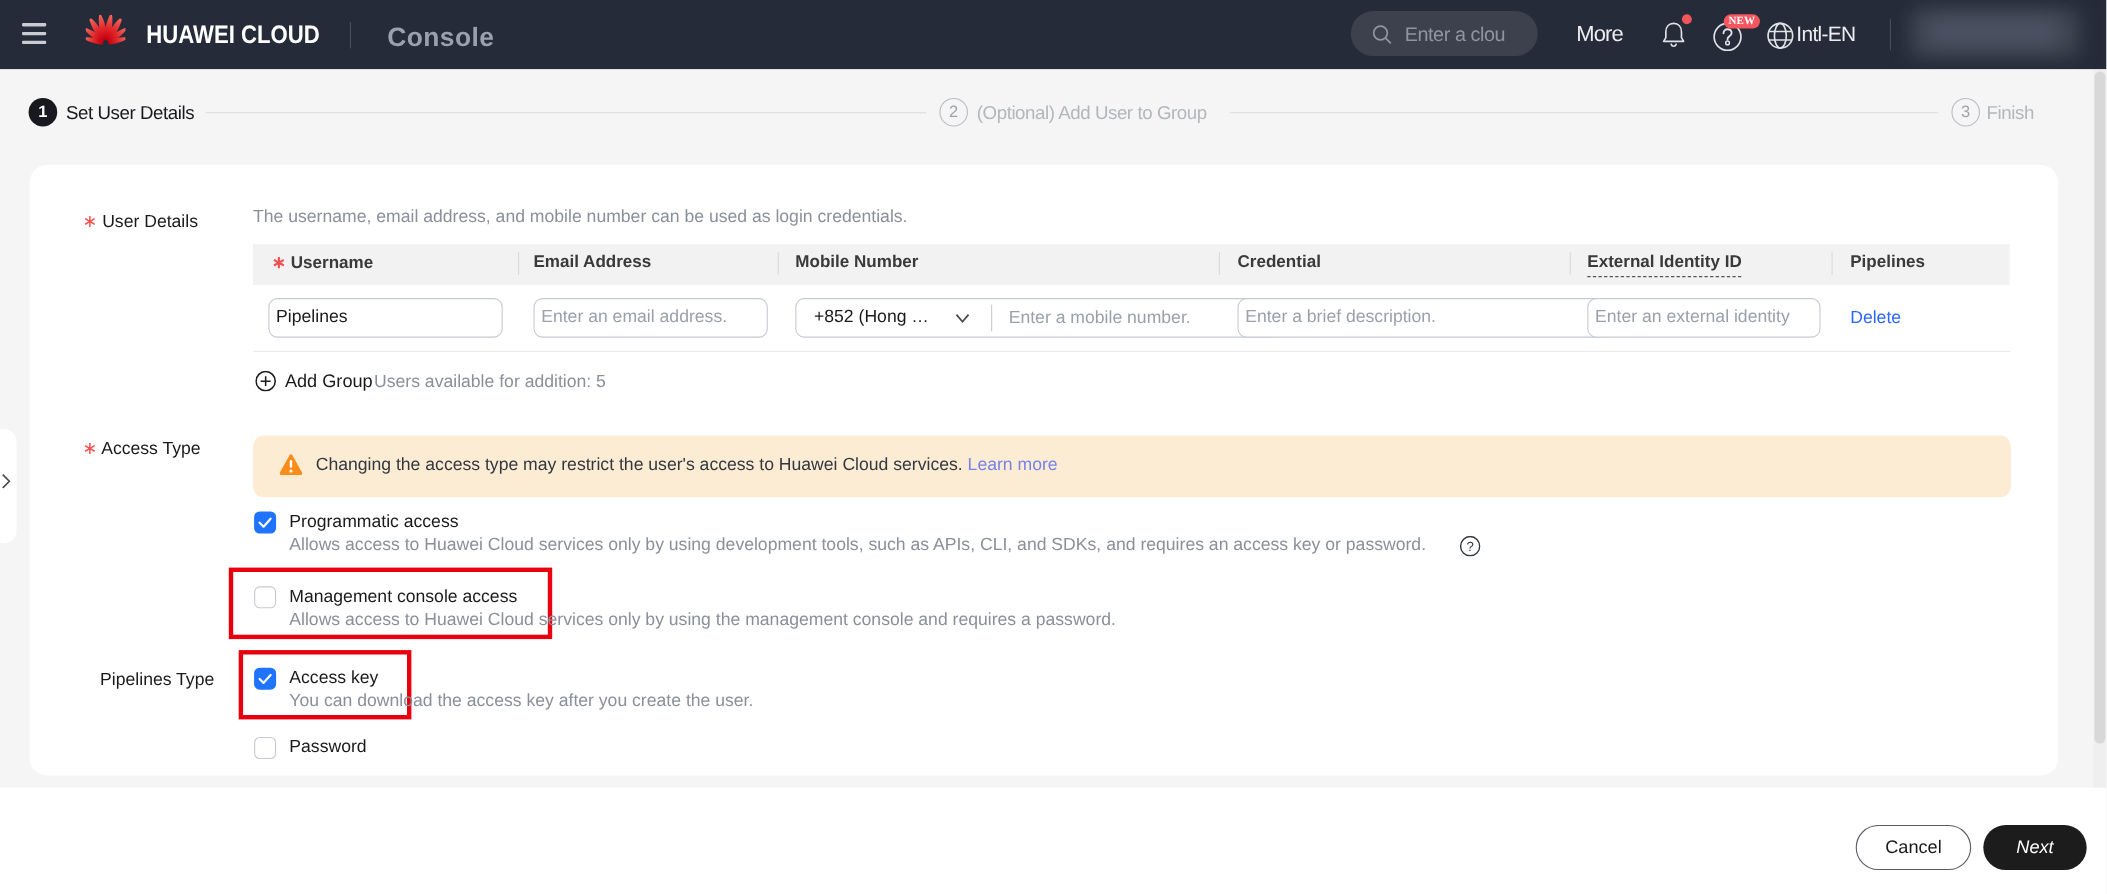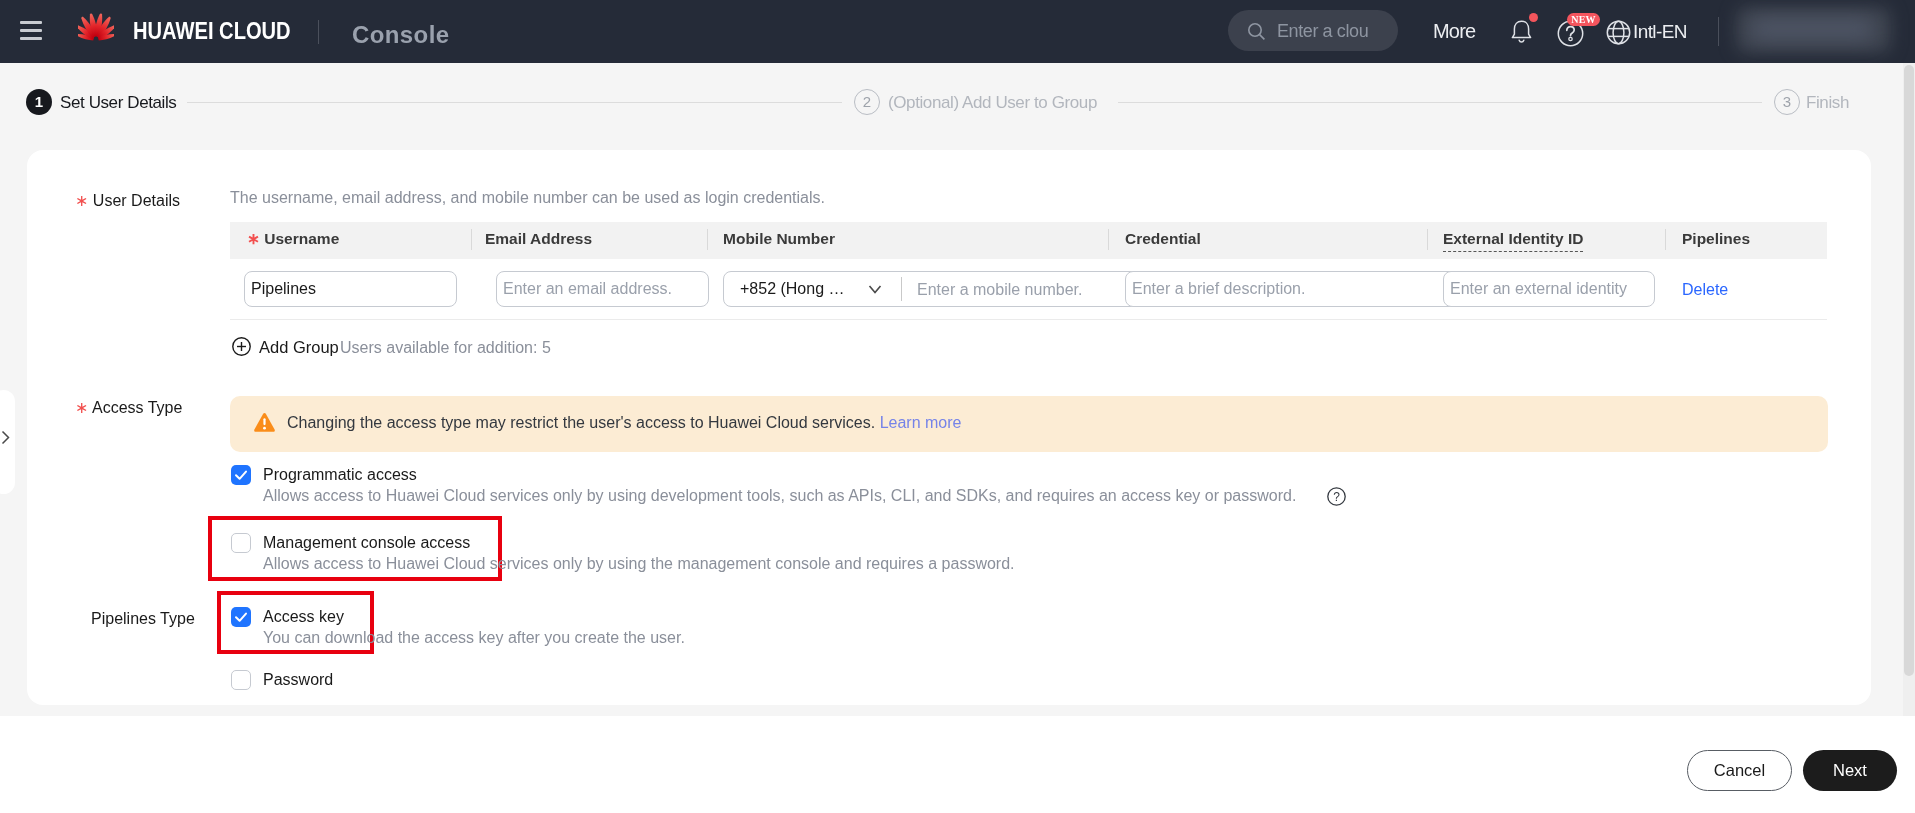--- a/index.html
+++ b/index.html
@@ -51,21 +51,21 @@
 .cb-on { background:#1f74ff; }
 .cb-off { background:#fff; border:1px solid #c6cad1; }
 .cb svg { position:absolute; left:0; top:0; }
 
 .redbox { position:absolute; border:4px solid #e8000f; }
 
 
 #footer { position:absolute; left:0; top:716px; width:1915px; height:97px; background:#fff; }
 .btn { position:absolute; top:750px; height:41px; border-radius:21px; font-size:16.5px; text-align:center; line-height:41px; }
 #btncancel { left:1687px; width:105px; background:#fff; border:1px solid #585d64; color:#1a1a1a; line-height:39px; }
-#btnnext { left:1803px; width:94px; background:#1c1c1c; color:#fff; }
+#btnnext { left:1803px; width:94px; background:#1c1c1c; color:#fff;font-style:italic; }
 
 
 #sbtrack { position:absolute; left:1903px; top:63px; width:12px; height:653px; background:#efefef; }
 #sbthumb { position:absolute; left:1904px; top:65px; width:10px; height:611px; background:#d8d8d8; border-radius:5px; }
 
 
 #lefttab { position:absolute; left:-8px; top:390px; width:23px; height:104px; background:#fff; border-radius:12px; }
 </style>
 </head>
 <body>
@@ -150,21 +150,21 @@
 <div class="thsep" style="left:707px"></div>
 <div class="th" style="left:723px">Mobile Number</div>
 <div class="thsep" style="left:1108px"></div>
 <div class="th" style="left:1125px">Credential</div>
 <div class="thsep" style="left:1427px"></div>
 <div class="th" style="left:1443px;border-bottom:1px dashed #555;padding-bottom:3px">External Identity ID</div>
 <div class="thsep" style="left:1665px"></div>
 <div class="th" style="left:1682px">Pipelines</div>
 
 <div class="inp" style="left:244px;width:213px;color:#1a1a1a">Pipelines</div>
-<div class="inp" style="left:496px;width:213px">Enter an email address.</div>
+<div class="inp" style="left:485px;width:213px">Enter an email address.</div>
 <div class="inp" style="left:723px;width:440px;color:#1a1a1a;padding-left:16px">+852 (Hong …</div>
 <svg class="abs" style="left:868px;top:285px" width="14" height="9" viewBox="0 0 14 9">
     <path d="M1.5 1 L7 7.5 L12.5 1" fill="none" stroke="#4a4a4a" stroke-width="1.6"></path>
   </svg>
 <div class="abs" style="left:901px;top:277px;width:1px;height:24px;background:#c9c9c9"></div>
 <div class="abs" style="left:917px;top:281px;font-size:16px;color:#9aa0ab">Enter a mobile number.</div>
 <div class="inp" style="left:1125px;width:336px">Enter a brief description.</div>
 <div class="inp" style="left:1443px;width:212px">Enter an external identity</div>
 <div class="lbl" style="left:1682px;top:281px;color:#2a66ff">Delete</div>
 

